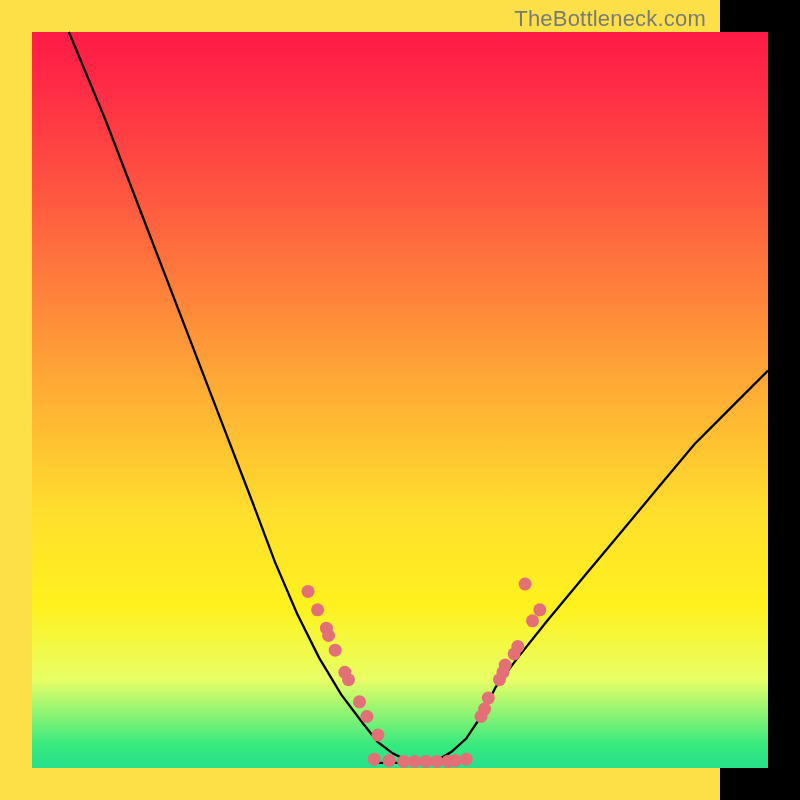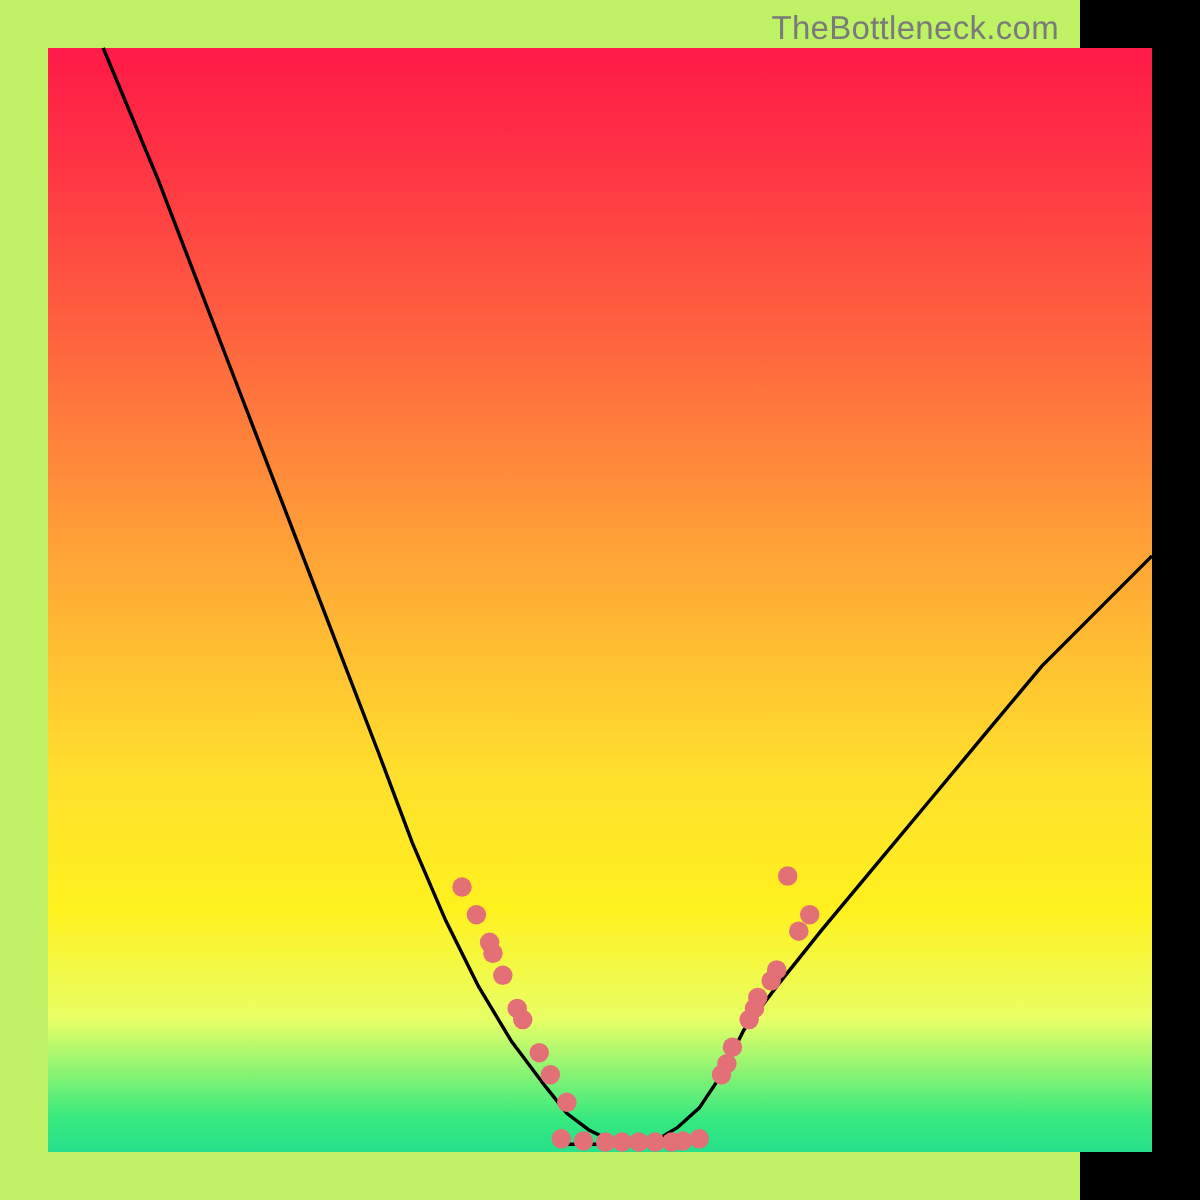--- a/index.html
+++ b/index.html
@@ -10,21 +10,21 @@
     overflow: hidden;
     background: #000;
     font-family: Arial, Helvetica, sans-serif;
   }
   .frame {
     position: absolute;
     left: 0;
     top: 0;
     width: 720px;
     height: 800px;
-    background: #bef264;
+    background: #fde047;
   }
   .plot {
     position: absolute;
     left: 32px;
     top: 32px;
     width: 736px;
     height: 736px;
     
     background: linear-gradient(to bottom,
       #ff1a47 0%,

